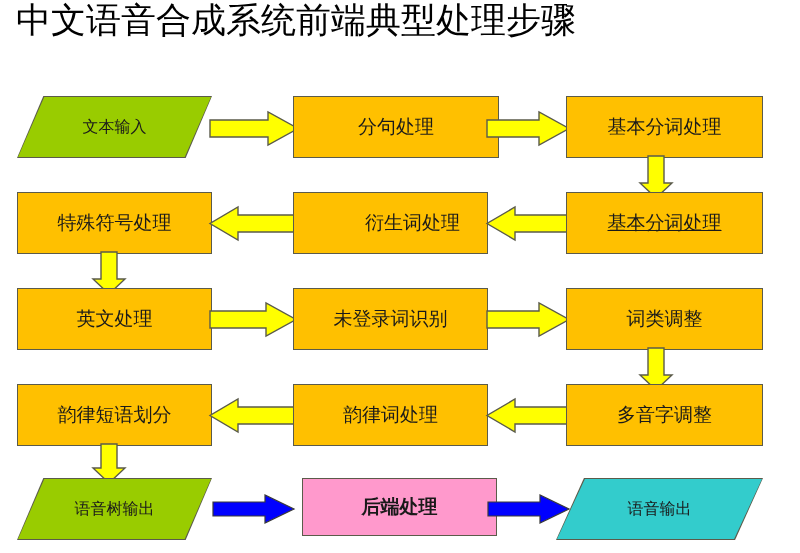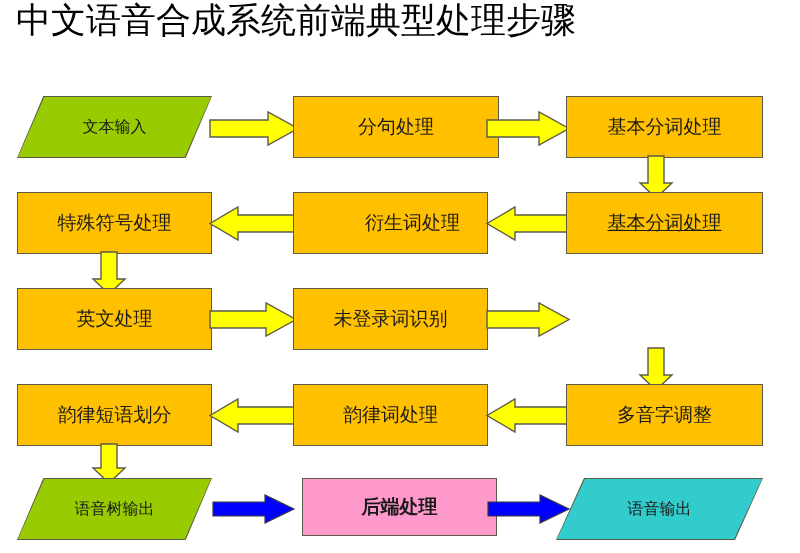--- a/index.html
+++ b/index.html
@@ -162,20 +162,23 @@
   <div class="node node-rect" style="left:293px; top:288px; width:195px; height:62px;">
     <span>未登录词识别</span>
   </div>
 
   <div class="arrow" style="left:485px; top:301px;">
     <svg width="86" height="37" viewBox="0 0 86 37">
       <polygon points="2,10 54,10 54,2 84,18.5 54,35 54,27 2,27" fill="#FFFF00" stroke="#5b5b4a" stroke-width="1.4"></polygon>
     </svg>
   </div>
 
+  <div class="node node-rect" style="left:566px; top:288px; width:197px; height:62px;">
+    <span>词类调整</span>
+  </div>
 
   <div class="arrow" style="left:637px; top:347px;">
     <svg width="38" height="45" viewBox="0 0 38 45">
       <polygon points="11,1 27,1 27,28 35,28 19,43 3,28 11,28" fill="#FFFF00" stroke="#5b5b4a" stroke-width="1.4"></polygon>
     </svg>
   </div>
 
   <div class="node node-rect" style="left:17px; top:384px; width:195px; height:62px;">
     <span>韵律短语划分</span>
   </div>

